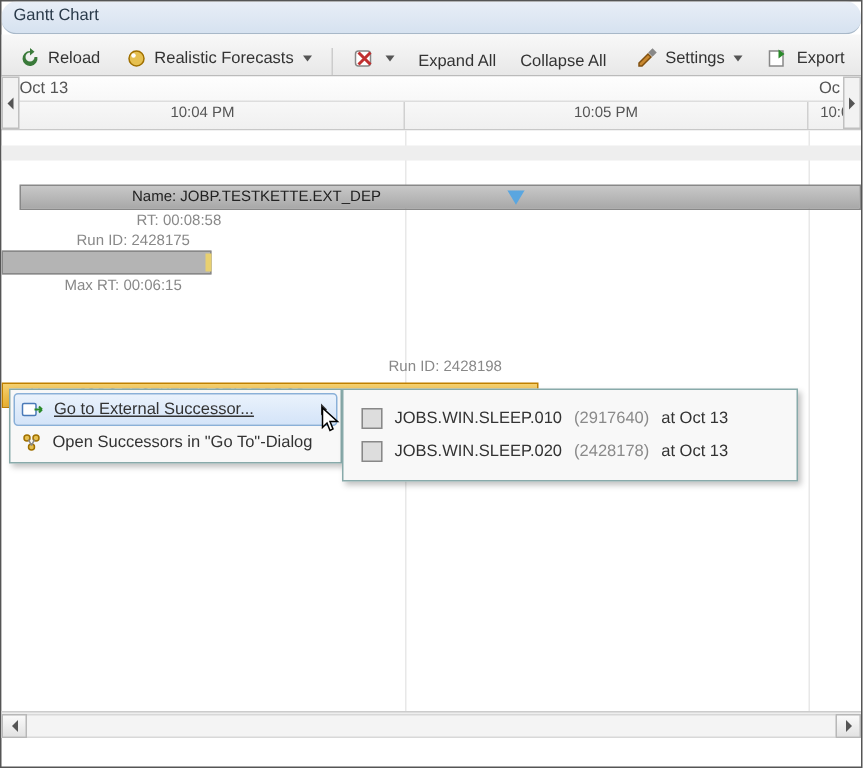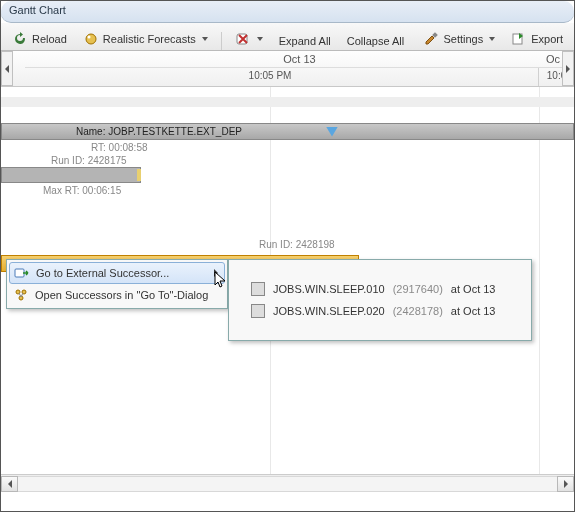--- a/index.html
+++ b/index.html
@@ -14,48 +14,48 @@
   .sep { width: 1px; height: 18px; background: #ccc; margin: 0 4px; }
   
   .icon { width: 16px; height: 16px; display: inline-block; flex-shrink: 0; }
   
   .ruler-wrap { position: relative; background: linear-gradient(#fefefe, #f0f0f0); border-bottom: 1px solid #c8c8c8; }
   .scroll-arrow { position: absolute; top: 0; height: 100%; width: 12px; background: #f2f2f2; border: 1px solid #c0c0c0; display: flex; align-items: center; justify-content: center; z-index: 2; cursor: pointer; }
   .scroll-arrow.left { left: 0; }
   .scroll-arrow.right { right: 0; }
   .arrow-l { width:0;height:0;border-top:4px solid transparent;border-bottom:4px solid transparent;border-right:4px solid #555; }
   .arrow-r { width:0;height:0;border-top:4px solid transparent;border-bottom:4px solid transparent;border-left:4px solid #555; }
-  .ruler-date { text-align: center; font-size: 11px; color: #555; padding: 2px 12px; border-bottom: 1px solid #ddd; position: relative; margin-left: 24px; }
+  .ruler-date { text-align: left; font-size: 11px; color: #555; padding: 2px 12px; border-bottom: 1px solid #ddd; position: relative; }
   .ruler-date-right { position: absolute; right: 14px; top: 2px; color: #555; }
   .ruler-times { display: flex; height: 18px; }
   .time-cell { flex: 1; text-align: center; font-size: 10px; color: #555; border-left: 1px solid #d0d0d0; padding-top: 2px; }
   .time-cell.last { flex: 0 0 36px; }
   
   .gantt-body { position: relative; height: 405px; background: #fff; }
   .grid-lines { position: absolute; inset: 0; }
   .gline { position: absolute; top: 0; bottom: 0; width: 1px; background: #e8e8e8; }
   
   .gray-band { position: absolute; left: 0; right: 0; height: 10px; background: #eee; }
   
-  .task-header { position: absolute; left: 0; right: 0; height: 17px; background: linear-gradient(#c8c8c8, #a8a8a8); border: 1px solid #888; color: #222; font-size: 10px; display: flex; align-items: center; padding-left: 74px; overflow: hidden; }
+  .task-header { position: absolute; left: 12px; right: 0; height: 17px; background: linear-gradient(#c8c8c8, #a8a8a8); border: 1px solid #888; color: #222; font-size: 10px; display: flex; align-items: center; padding-left: 74px; overflow: hidden; }
   .task-header .marker { width: 12px; height: 10px; background: #5aa6e0; clip-path: polygon(0 0, 100% 0, 50% 100%); margin-left: 84px; flex-shrink: 0; }
   
   .task-bar { position: absolute; left: 0; width: 140px; height: 16px; background: #b4b4b4; border: 1px solid #888; }
   .task-bar::after { content: ""; position: absolute; right: -1px; top: 1px; bottom: 1px; width: 4px; background: #e8d070; }
   .small-label { position: absolute; font-size: 10px; color: #888; }
   
   .task-header-orange { position: absolute; left: 0; width: 358px; height: 17px; top: 168px; background: linear-gradient(#f5d070, #e8b030); border: 1px solid #c08000; color: #222; font-size: 10px; padding-left: 18px; display: flex; align-items: center; overflow: hidden; }
   
   .ctx-menu { position: absolute; top: 172px; left: 5px; width: 222px; background: #f8f8f8; border: 1px solid #8aa; box-shadow: 2px 2px 4px rgba(0,0,0,.25); z-index: 50; padding: 2px; }
   .ctx-item { display: flex; align-items: center; height: 22px; padding: 0 6px 0 4px; gap: 6px; cursor: pointer; position: relative; }
   .ctx-item .arrow-sub { margin-left: auto; width:0;height:0;border-top:4px solid transparent;border-bottom:4px solid transparent;border-left:4px solid #333; }
-  .ctx-item.hl { background: linear-gradient(#eaf2fc, #d4e4f8); border: 1px solid #8ab0d8; border-radius: 3px; height: 22px; }
+  .ctx-item.hl { background: linear-gradient(#eaf2fc, #d4e4f8); border: 1px solid #8ab0d8; border-radius: 3px; height: 22px; text-decoration: underline; }
   .ctx-item .ctx-icon { width: 16px; height: 16px; flex-shrink: 0; }
   
-  .sub-menu { position: absolute; top: 172px; left: 227px; width: 304px; background: #f8f8f8; border: 1px solid #8aa; box-shadow: 2px 2px 4px rgba(0,0,0,.25); z-index: 50; padding: 18px; }
+  .sub-menu { position: absolute; top: 172px; left: 227px; width: 304px; background: #f8f8f8; border: 1px solid #8aa; box-shadow: 2px 2px 4px rgba(0,0,0,.25); z-index: 50; padding: 8px; }
   .sub-item { display: flex; align-items: center; height: 22px; padding: 0 8px 0 4px; gap: 8px; cursor: pointer; }
   .sub-item .box { width: 14px; height: 14px; background: #ddd; border: 1px solid #888; flex-shrink: 0; }
   .muted { color: #8a8a8a; }
   
   .cursor-arrow { position: absolute; left: 213px; top: 184px; z-index: 60; }
   
   .hscroll { position: absolute; left: 0; right: 0; bottom: 0; height: 18px; background: #eee; border-top: 1px solid #ccc; display: flex; align-items: center; }
   .hscroll .btn { width: 17px; height: 16px; background: linear-gradient(#fafafa,#e2e2e2); border: 1px solid #b8b8b8; display: flex; align-items: center; justify-content: center; }
   .hscroll .track { flex: 1; height: 16px; background: #f4f4f4; border-top: 1px solid #d8d8d8; border-bottom: 1px solid #d8d8d8; }
 </style>
@@ -128,20 +128,21 @@
       <span class="arrow-l"></span>
     </div>
   <div class="scroll-arrow right">
       <span class="arrow-r"></span>
     </div>
   <div class="ruler-date">
     <span>Oct 13</span>
     <span class="ruler-date-right">Oc</span>
   </div>
   <div class="ruler-times">
+    <div class="time-cell" style="border-left:none">10:04 PM</div>
     <div class="time-cell">10:05 PM</div>
     <div class="time-cell last">10:0</div>
   </div>
 </div>
 
 <div class="gantt-body">
   <div class="grid-lines">
     <div class="gline" style="left:269px"></div>
     <div class="gline" style="left:538px"></div>
   </div>

